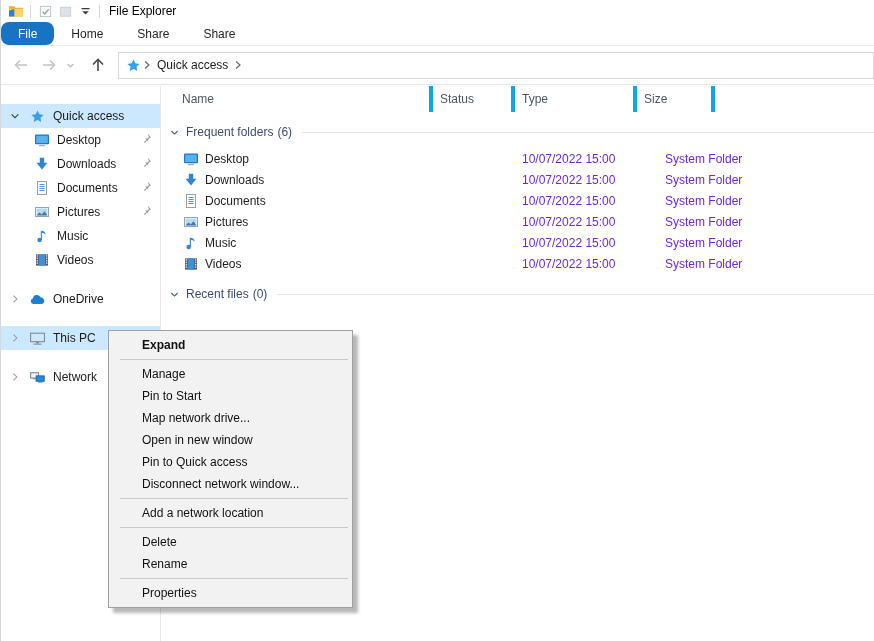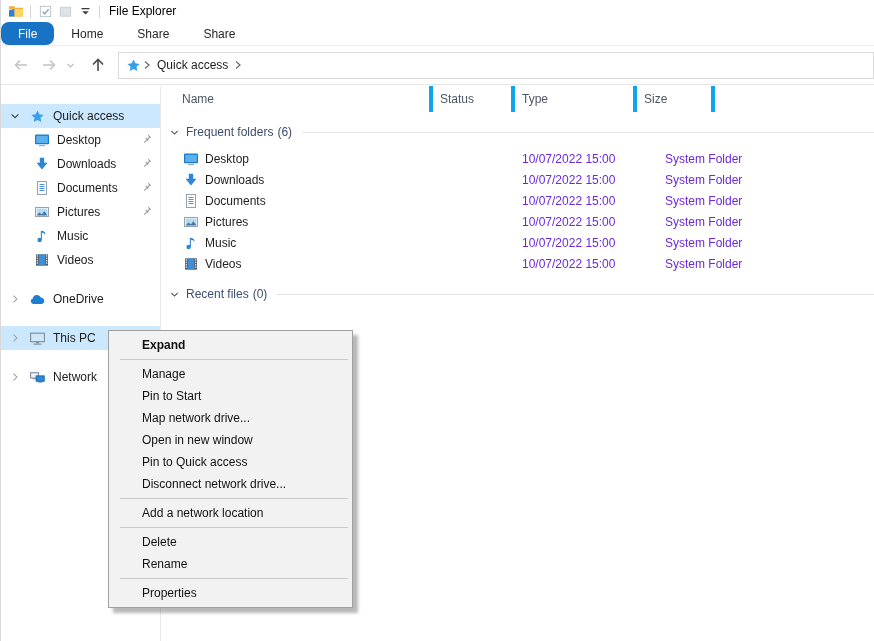--- a/index.html
+++ b/index.html
@@ -450,21 +450,21 @@
   </div>
 
   <div class="context-menu" id="context-menu">
       <div class="menu-item bold">Expand</div>
       <div class="menu-sep"></div>
       <div class="menu-item">Manage</div>
       <div class="menu-item">Pin to Start</div>
       <div class="menu-item">Map network drive...</div>
       <div class="menu-item">Open in new window</div>
       <div class="menu-item">Pin to Quick access</div>
-      <div class="menu-item">Disconnect network drive...</div>
+      <div class="menu-item">Disconnect network window...</div>
       <div class="menu-sep"></div>
       <div class="menu-item">Add a network location</div>
       <div class="menu-sep"></div>
       <div class="menu-item">Delete</div>
       <div class="menu-item">Rename</div>
       <div class="menu-sep"></div>
       <div class="menu-item">Properties</div>
     </div>
 
 </div>

